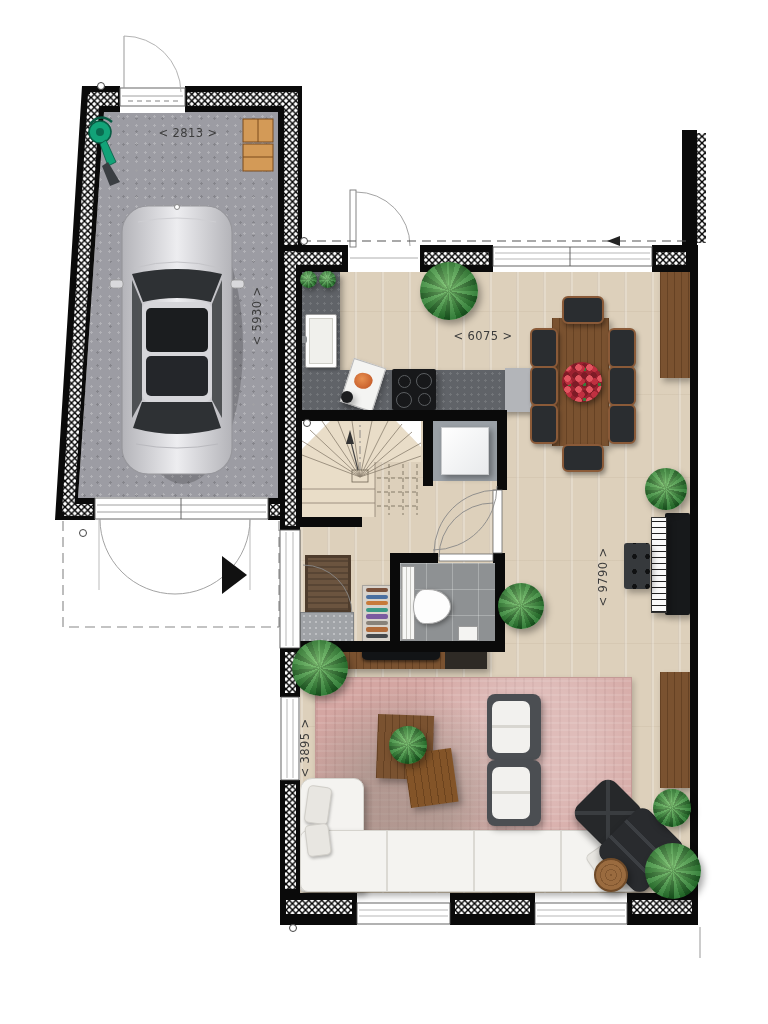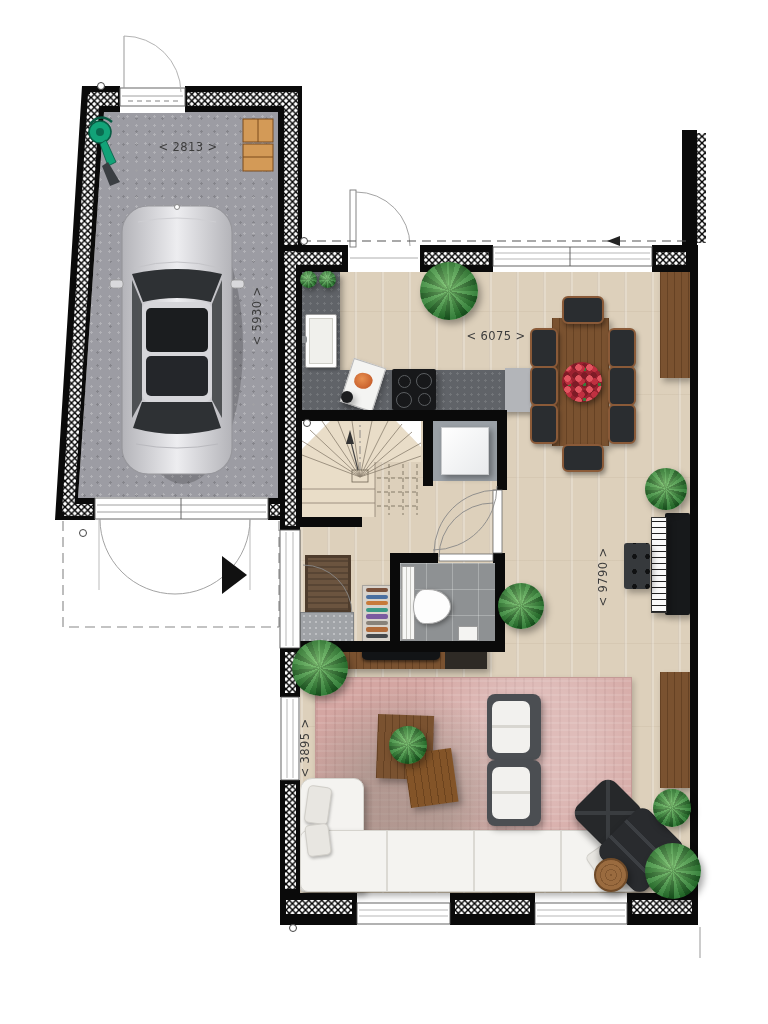--- a/index.html
+++ b/index.html
@@ -419,18 +419,18 @@
   <div class="bush" style="left:300px;top:271px;width:17px;height:17px;"></div>
   <div class="bush" style="left:319px;top:271px;width:17px;height:17px;"></div>
   <div class="plant" style="left:420px;top:262px;width:58px;height:58px;"></div>
   <div class="plant" style="left:645px;top:468px;width:42px;height:42px;"></div>
   <div class="plant" style="left:498px;top:583px;width:46px;height:46px;"></div>
   <div class="plant" style="left:292px;top:640px;width:56px;height:56px;"></div>
   <div class="plant" style="left:389px;top:726px;width:38px;height:38px;"></div>
   <div class="plant" style="left:645px;top:843px;width:56px;height:56px;"></div>
   <div class="plant" style="left:653px;top:789px;width:38px;height:38px;"></div>
 
-  <div class="lbl" style="left:146px;top:140px;">&lt; 2813 &gt;</div>
+  <div class="lbl" style="left:146px;top:126px;">&lt; 2813 &gt;</div>
   <div class="lbl v" style="left:215px;top:309px;">&lt; 5930 &gt;</div>
-  <div class="lbl" style="left:454px;top:329px;">&lt; 6075 &gt;</div>
+  <div class="lbl" style="left:441px;top:329px;">&lt; 6075 &gt;</div>
   <div class="lbl v" style="left:561px;top:570px;">&lt; 9790 &gt;</div>
   <div class="lbl v" style="left:263px;top:741px;">&lt; 3895 &gt;</div>
 </div>
 
 </body></html>

